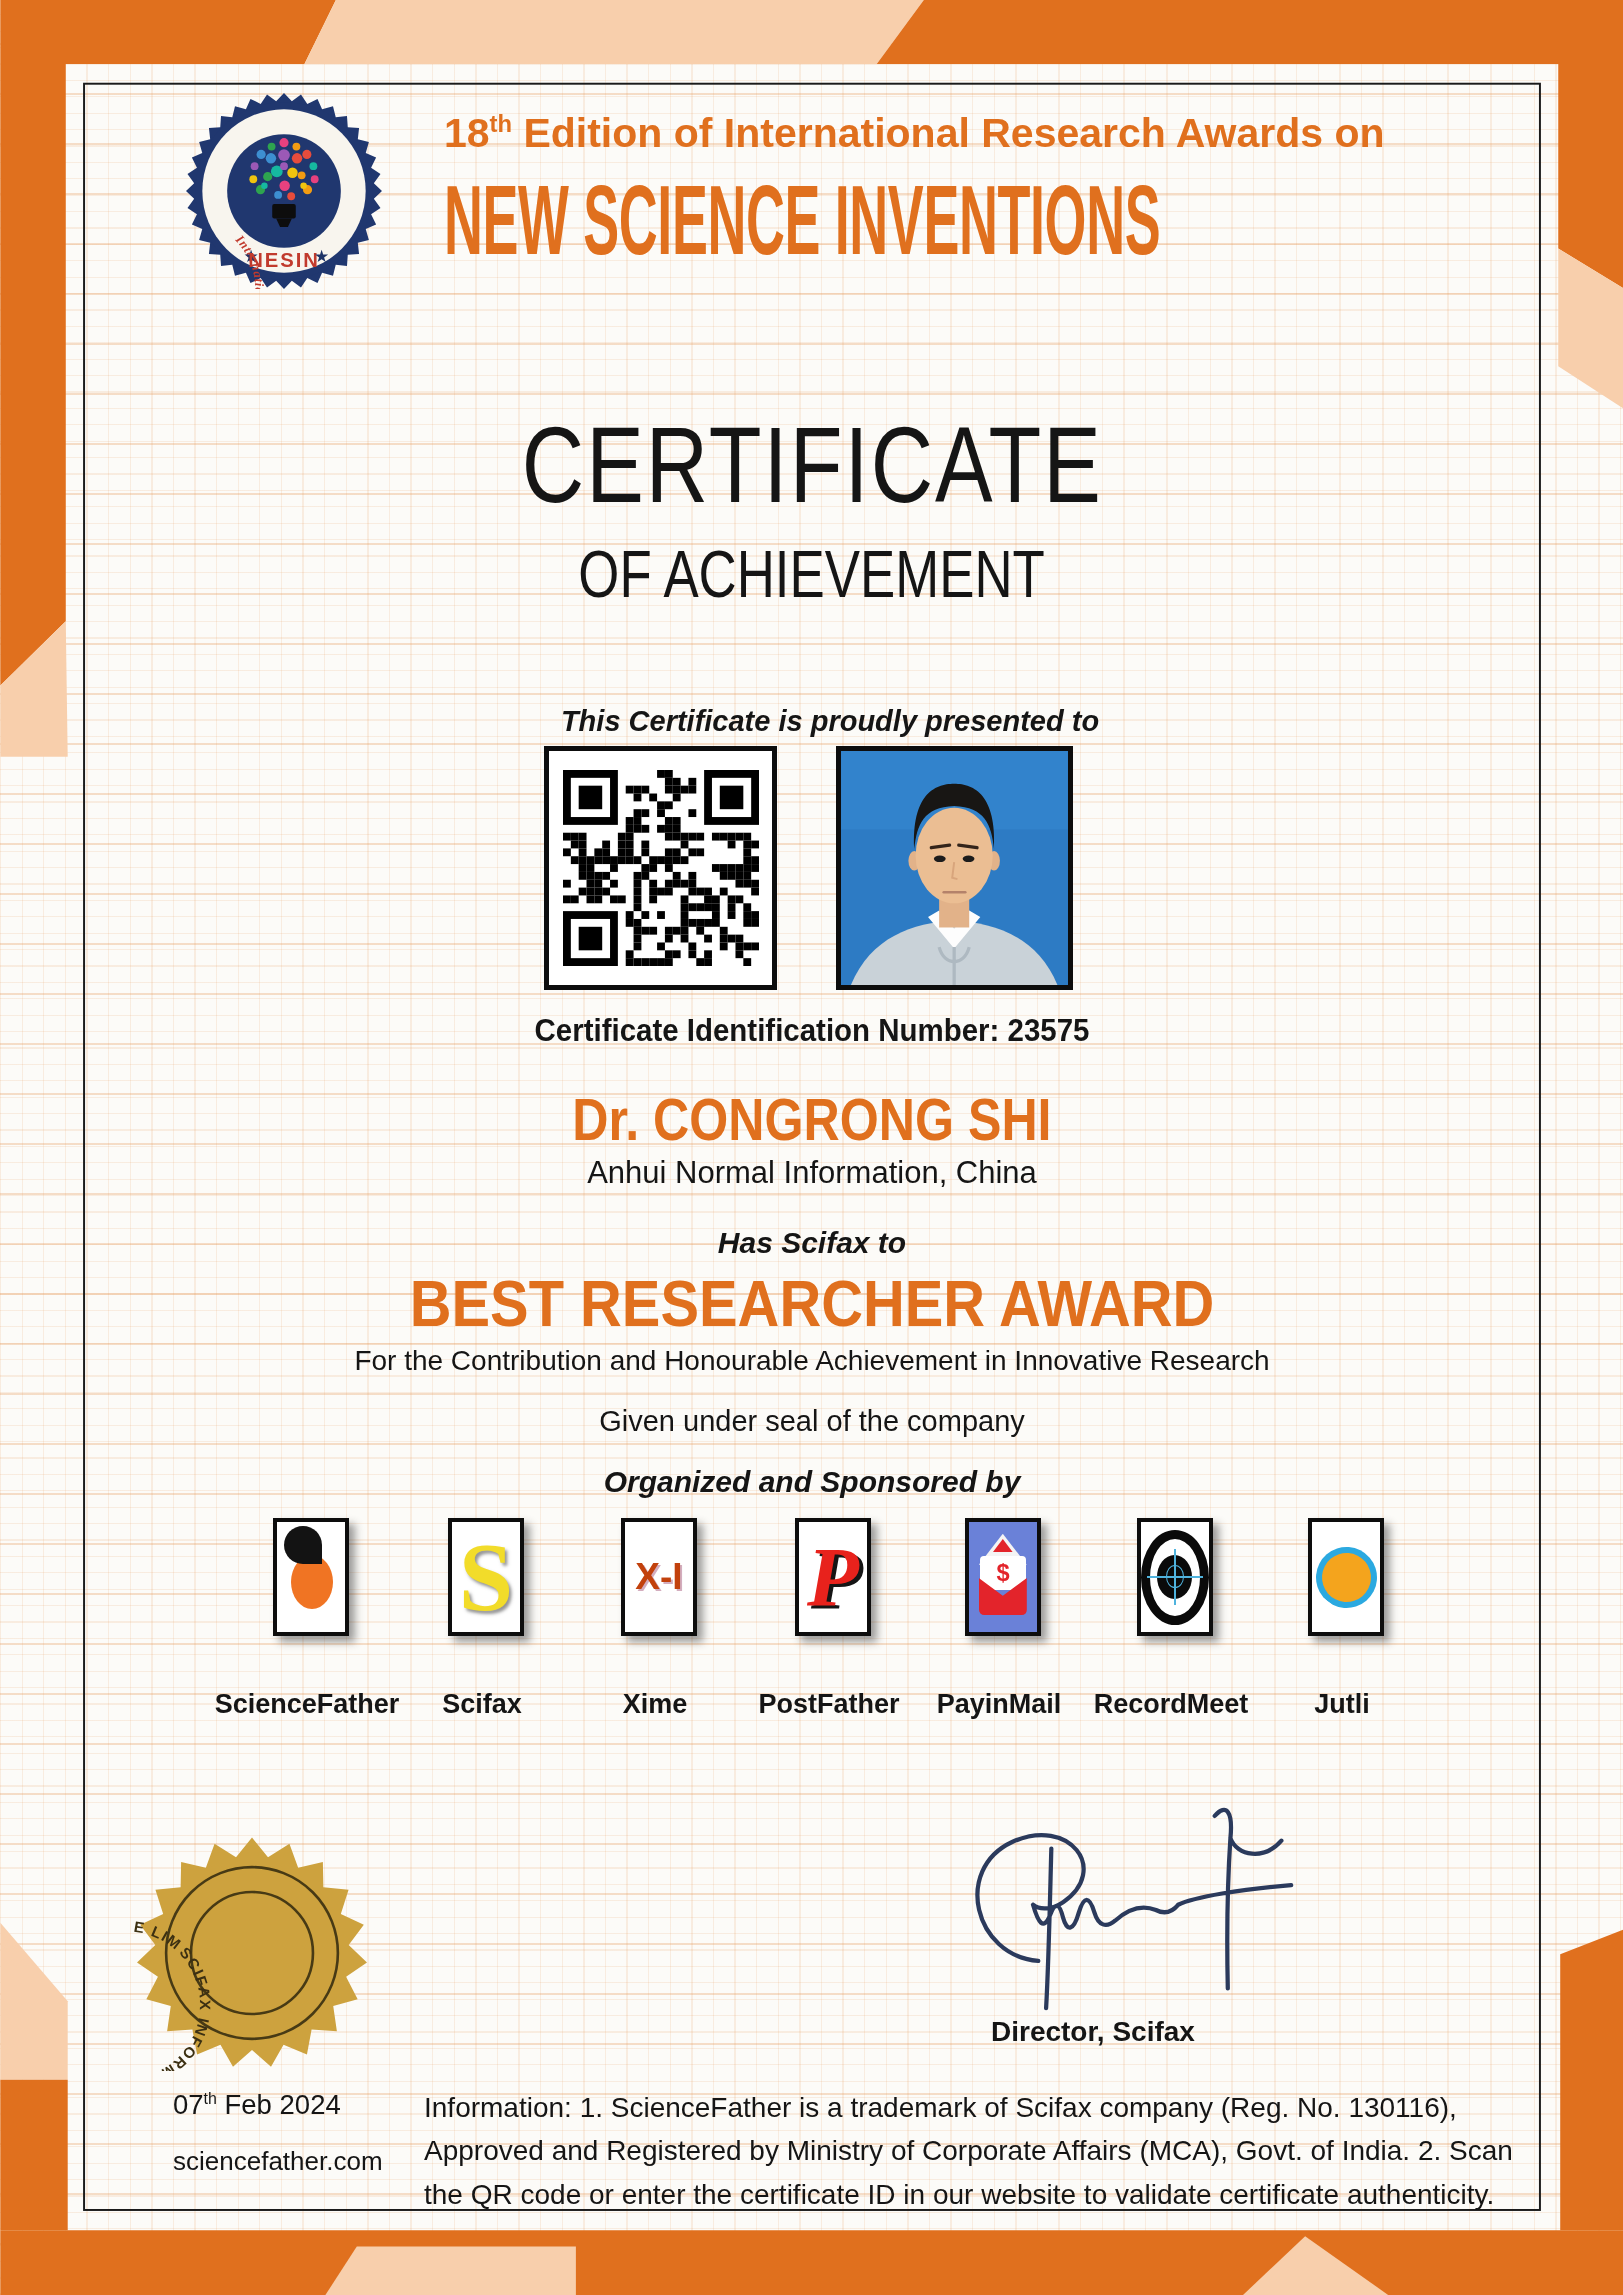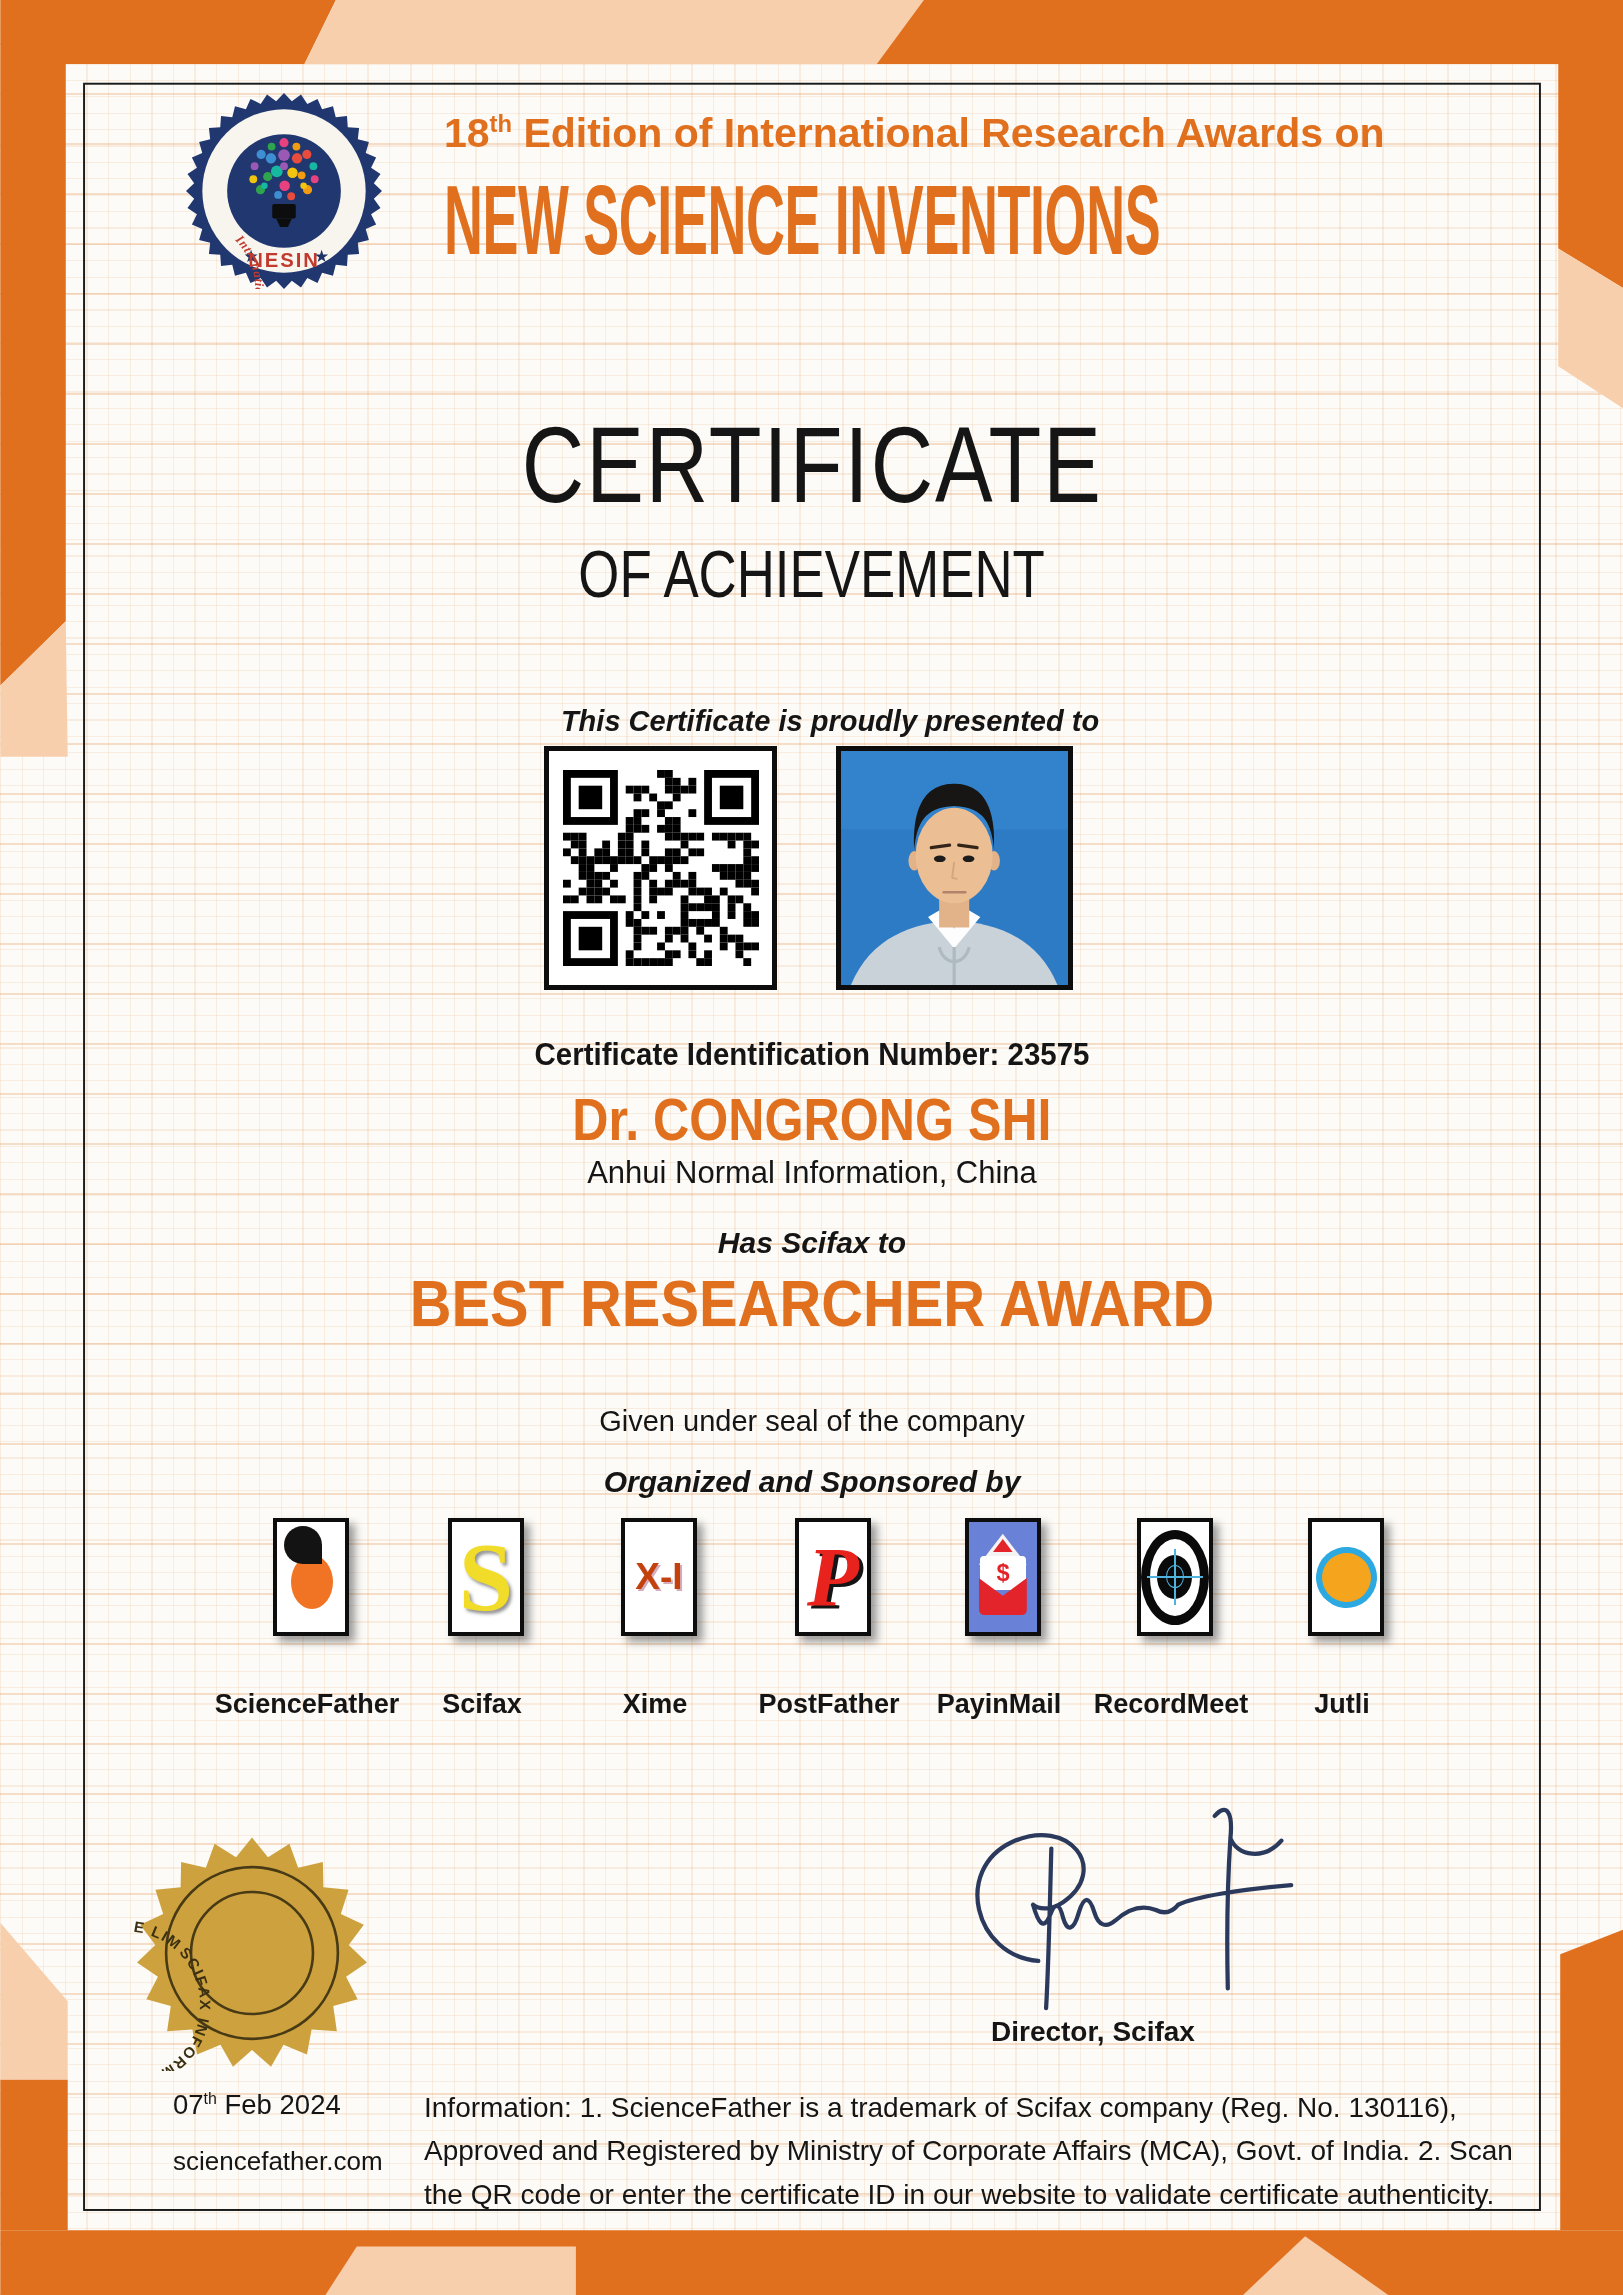--- a/index.html
+++ b/index.html
@@ -21,21 +21,21 @@
   #edition-line{font-size:41px;font-weight:700;color:#E0701E;white-space:nowrap;}
   #event-title{font-size:98px;font-weight:700;letter-spacing:-0.7px;color:#E0701E;white-space:nowrap;
                transform:scaleX(0.55);transform-origin:left center;margin-top:6.5px;}
   
   #title1{top:402px;font-size:108px;letter-spacing:2.6px;font-weight:400;}
   #title1 .cond{transform:scaleX(0.80);}
   #title2{top:536px;font-size:66px;font-weight:400;}
   #title2 .cond{transform:scaleX(0.80);}
   #presented{top:705px;font-size:29px;font-style:italic;font-weight:600;padding-left:36px;}
   
-  #cert-id-line{top:1013px;font-size:31px;font-weight:700;margin-top:24px;}
+  #cert-id-line{top:1013px;font-size:31px;font-weight:700;}
   #cert-id-line .cond{transform:scaleX(0.95);}
   
   #recipient-name{top:1086px;font-size:59px;font-weight:700;}
   #recipient-name .cond{transform:scaleX(0.85);}
   #affiliation{top:1155px;font-size:31px;}
   #lead-in{top:1226px;font-size:30px;font-style:italic;font-weight:600;}
   #award-title{top:1266px;font-size:65px;font-weight:700;}
   #award-title .cond{transform:scaleX(0.89);}
   #award-desc{top:1345px;font-size:28px;}
   #seal-note{top:1405px;font-size:29px;}
@@ -402,20 +402,21 @@
       <path d="M173,170 L170,194 L178,196" stroke="#D8A57C" stroke-width="3" fill="none"></path>
       <path d="M157,216 L190,216" stroke="#B4826A" stroke-width="4" stroke-linecap="round"></path>
     </svg>
   </div>
 
   <div class="abs ctr" id="cert-id-line"><span class="cond"><span>Certificate Identification Number:</span>&nbsp;<span>23575</span></span></div>
   <div class="abs ctr orange" id="recipient-name"><span class="cond">Dr. CONGRONG SHI</span></div>
   <div class="abs ctr" id="affiliation">Anhui Normal Information, China</div>
   <div class="abs ctr" id="lead-in">Has Scifax to</div>
   <div class="abs ctr orange" id="award-title"><span class="cond">BEST RESEARCHER AWARD</span></div>
+  <div class="abs ctr" id="award-desc">For the Contribution and Honourable Achievement in Innovative Research</div>
   <div class="abs ctr" id="sponsor-heading">Organized and Sponsored by</div>
   <div class="abs ctr" id="seal-note">Given under seal of the company</div>
 
   <div class="abs logo-box" style="left:273px;">
     <div class="logo-art">
         <div class="sf-ellipse"></div>
         <div class="sf-drop"></div>
       </div>
   </div>
   <div class="abs logo-box" style="left:448px;">

